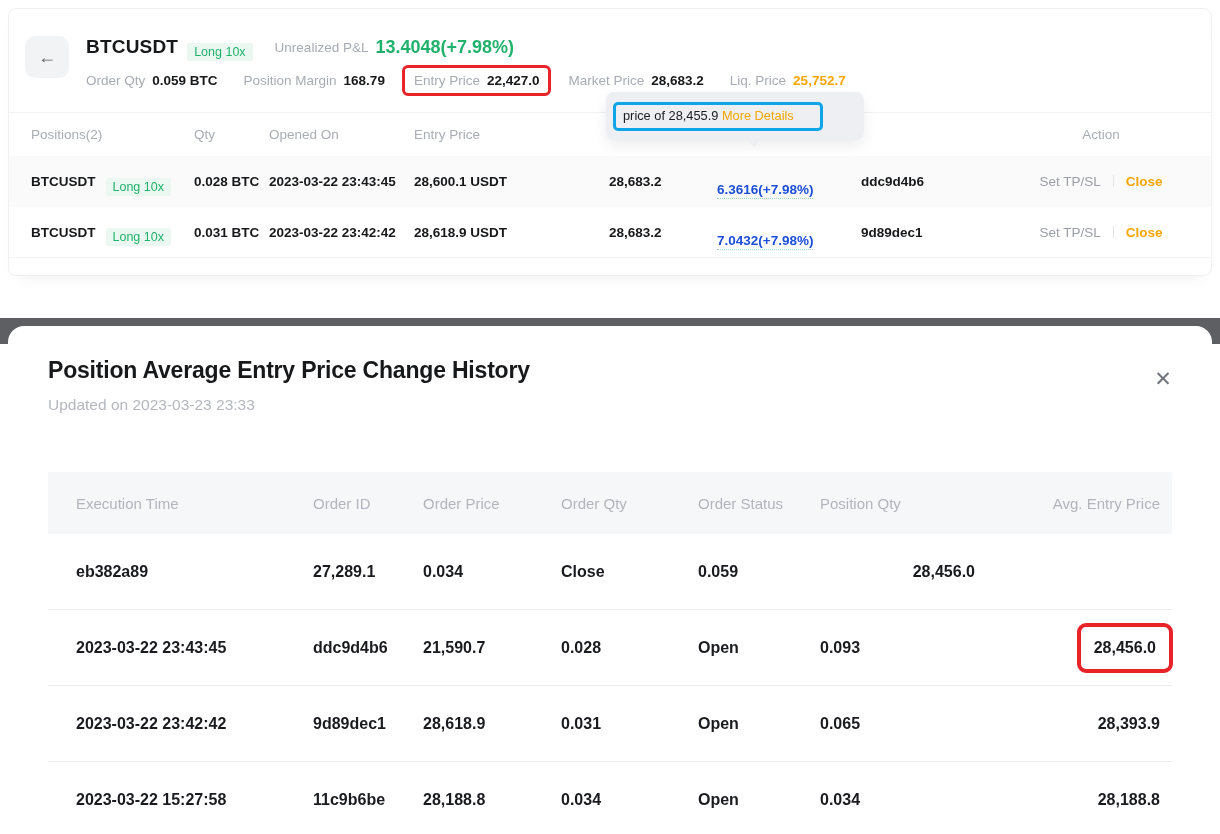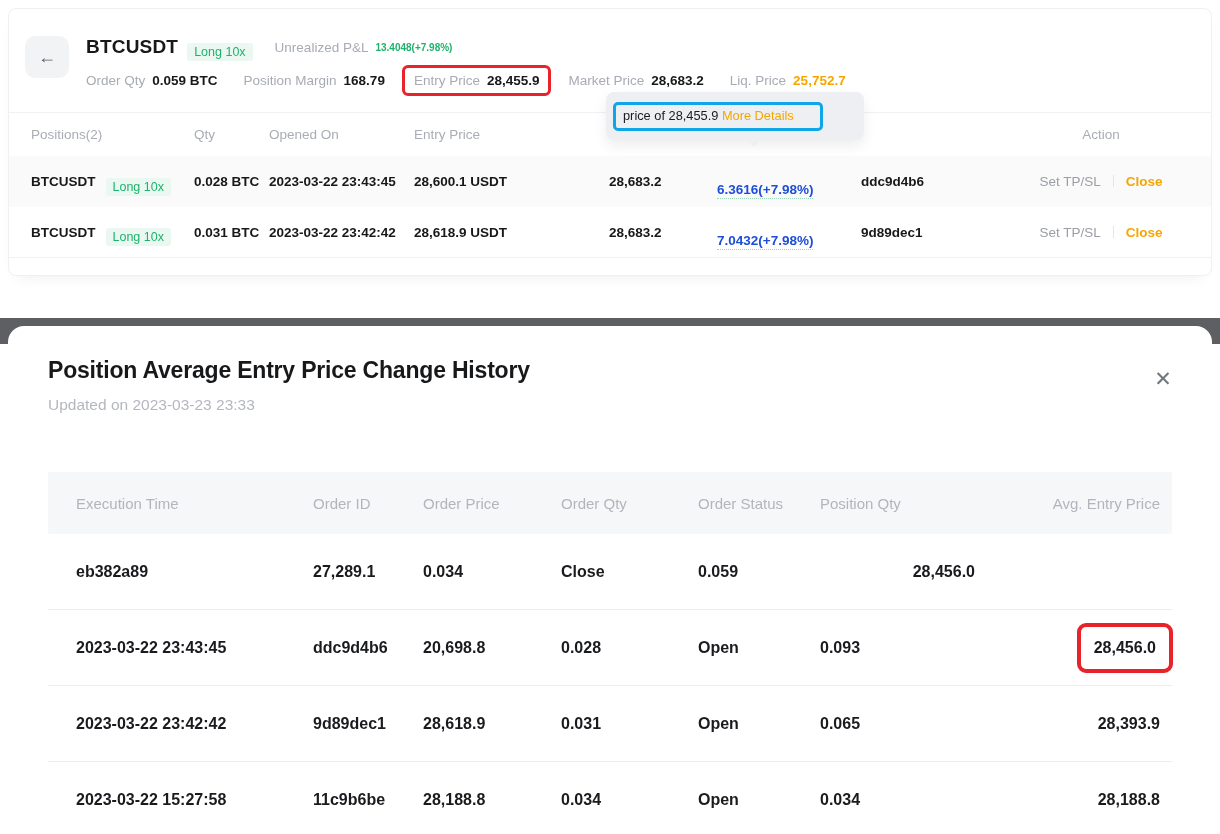--- a/index.html
+++ b/index.html
@@ -14,21 +14,21 @@
   .head-row { display:flex; padding:27px 28px 0 16px; }
   .back-btn { width:44px; height:42px; border-radius:10px; background:#f2f3f5;
     display:flex; align-items:center; justify-content:center; color:#5c5f66;
     font-size:18px; cursor:pointer; flex:0 0 auto; }
   .head-info { margin-left:17px; }
   .line1 { display:flex; align-items:center; height:22px; }
   .sym-title { font-size:19px; font-weight:700; letter-spacing:.2px; }
   .lev-badge { margin-left:9px; font-size:12.5px; color:#20b26c; background:#eaf8f1;
     padding:2px 7px; border-radius:3px;margin-top:10px; }
   .upl-label { margin-left:22px; color:#a7abb3; font-size:13.5px; }
-  .upl-value { margin-left:7px; color:#20b26c; font-size:10px; font-weight:700; }
+  .upl-value { margin-left:7px; color:#20b26c; font-size:18px; font-weight:700; }
   .line2 { display:flex; align-items:center; margin-top:12px; font-size:13.5px; }
   .stat { display:flex; align-items:center; margin-right:26px; white-space:nowrap; }
   .stat .lbl { color:#a7abb3; }
   .stat .val { margin-left:7px; font-weight:700; color:#17181a;text-align:right; }
   .stat .val.orange { color:#f7a600; }
 
   
   .rb-entry { display:inline-flex; align-items:center; border:3px solid #e8232a;
     border-radius:6px; padding:5px 9px; margin:-5px -9px; }
   .rb-tip { display:inline-block; border:3px solid #0ea5e9; border-radius:5px;
@@ -103,21 +103,21 @@
           <span class="lbl">Order Qty</span>
           <span class="val">0.059 BTC</span>
         </span>
         <span class="stat">
           <span class="lbl">Position Margin</span>
           <span class="val">168.79</span>
         </span>
         <span class="stat">
           <span class="rb-entry">
             <span class="lbl">Entry Price</span>
-            <span class="val">28,455.9</span>
+            <span class="val">22,427.0</span>
           </span>
         </span>
         <span class="stat">
           <span class="lbl">Market Price</span>
           <span class="val">28,683.2</span>
         </span>
         <span class="stat">
           <span class="lbl">Liq. Price</span>
           <span class="val orange">25,752.7</span>
         </span>
@@ -202,21 +202,21 @@
     <div class="mcell">27,289.1</div>
     <div class="mcell">0.034</div>
     <div class="mcell">Close</div>
     <div class="mcell">0.059</div>
     <div class="mcell last">28,456.0</div>
   </div>
 
   <div class="mrow r">
     <div class="mcell">2023-03-22 23:43:45</div>
     <div class="mcell">ddc9d4b6</div>
-    <div class="mcell">20,698.8</div>
+    <div class="mcell">21,590.7</div>
     <div class="mcell">0.028</div>
     <div class="mcell">Open</div>
     <div class="mcell">0.093</div>
     <div class="mcell last"><span class="rb-cell"><span>28,456.0</span></span></div>
   </div>
 
   <div class="mrow r">
     <div class="mcell">2023-03-22 23:42:42</div>
     <div class="mcell">9d89dec1</div>
     <div class="mcell">28,618.9</div>

